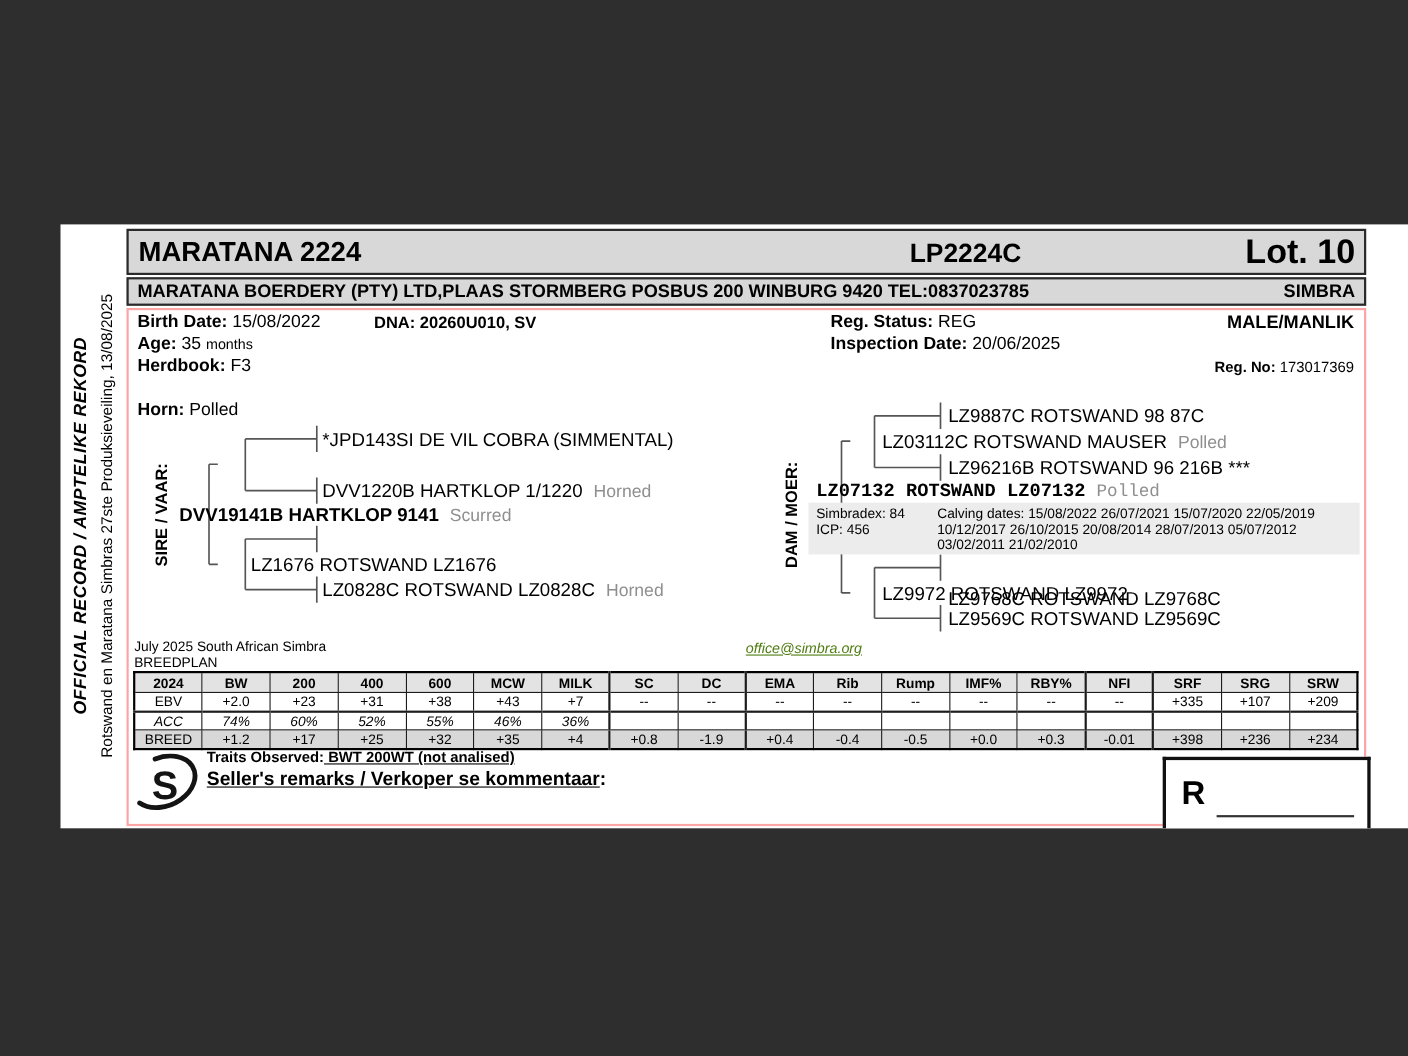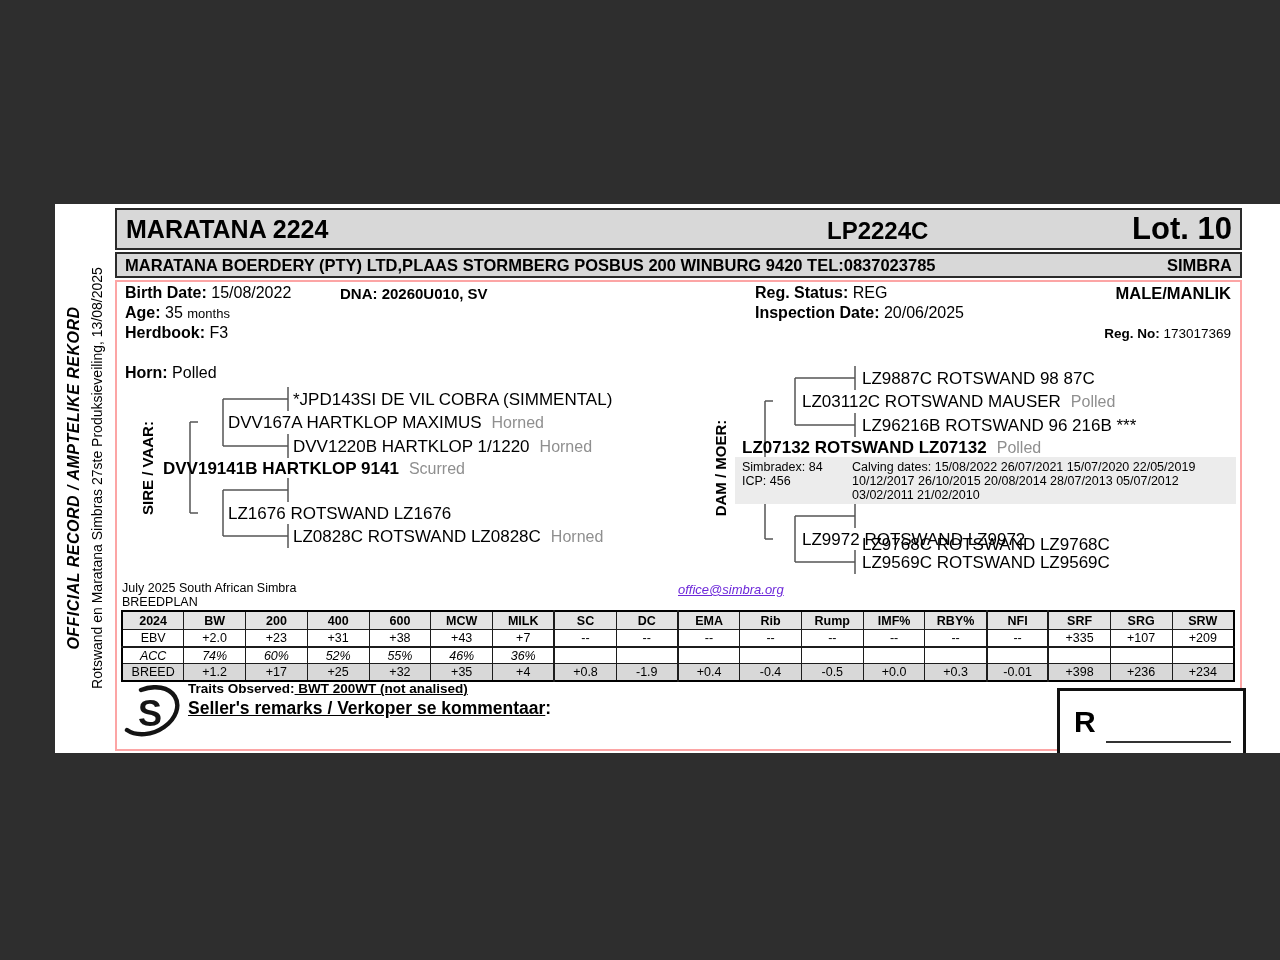--- a/index.html
+++ b/index.html
@@ -25,21 +25,21 @@
   .regno{font-size:13.5px;}
   .male{font-size:16.5px;font-weight:bold;}
   .pedrow{font-size:17px;white-space:nowrap;}
   .pedrow .pname{color:#000;}
   .pedrow.pmain .pname{font-weight:bold;}
   .phorn{color:#8f8f8f;font-size:16px;margin-left:10px;}
   .treelines{pointer-events:none;}
   .dampanel{left:618px;top:175px;width:501px;height:47px;background:#ececec;}
   .panel-txt{font-size:12.5px;white-space:nowrap;}
   .bp-src{font-size:12.5px;white-space:nowrap;}
-  .email{font-size:13px;font-style:italic;color:#6d28d9;text-decoration:underline;}
+  .email{font-size:13px;font-style:italic;color:#4d7c0f;text-decoration:underline;}
   table.bp{border-collapse:collapse;table-layout:fixed;width:1114px;font-size:12.5px;border:2px solid #000;}
   .bp th,.bp td{border:1px solid #1c1c1c;text-align:center;padding:0;height:15px;overflow:hidden;white-space:nowrap;font-weight:normal;}
   .bp thead th{background:#e3e3e3;font-weight:bold;height:17px;}
   .bp .rowlabel{font-weight:normal;background:inherit;}
   .bp tr.ebv th,.bp tr.ebv td{border-bottom-width:2px;height:16px;}
   .bp tr.acc{font-style:italic;}
   .bp tr.breed th,.bp tr.breed td{background:#d8d8d8;height:16px;}
   .bp .gsep{border-left-width:2px;}
   .traits{font-size:13.5px;font-weight:bold;white-space:nowrap;}
   .traits .uline{text-decoration:underline;}
@@ -119,21 +119,20 @@
           <line x1="36" y1="64" x2="101" y2="64"></line>
         <line x1="36" y1="108" x2="101" y2="108"></line>
           <line x1="36" y1="154" x2="101" y2="154"></line>
         <line x1="101" y1="5" x2="101" y2="29"></line>
           <line x1="101" y1="52" x2="101" y2="76"></line>
         <line x1="101" y1="96" x2="101" y2="120"></line>
           <line x1="101" y1="142" x2="101" y2="166"></line>
       </g>
     </svg>
     <div class="abs pedrow" style="left:176px;top:108px;"><span class="pname">*JPD143SI DE VIL COBRA (SIMMENTAL)</span><span class="phorn"></span></div>
-    <div class="abs pedrow" style="left:111px;top:131px;"><span class="pname">DVV167A HARTKLOP MAXIMUS</span><span class="phorn">Horned</span></div>
     <div class="abs pedrow" style="left:176px;top:155px;"><span class="pname">DVV1220B HARTKLOP 1/1220</span><span class="phorn">Horned</span></div>
     <div class="abs pedrow pmain" style="left:46px;top:177px;"><span class="pname">DVV19141B HARTKLOP 9141</span><span class="phorn">Scurred</span></div>
     <div class="abs pedrow" style="left:111px;top:222px;"><span class="pname">LZ1676 ROTSWAND LZ1676</span><span class="phorn"></span></div>
     <div class="abs pedrow" style="left:176px;top:245px;"><span class="pname">LZ0828C ROTSWAND LZ0828C</span><span class="phorn">Horned</span></div>
 
     <div class="abs vtext b" style="left:603px;top:186px;font-size:15px;">DAM / MOER:</div>
     <svg class="abs treelines" style="left:645px;top:80px;" width="105" height="216">
       <g stroke="#555" stroke-width="1.5" fill="none">
         <line x1="3" y1="39" x2="3" y2="177"></line>
           <line x1="3" y1="39" x2="11" y2="39"></line>
@@ -146,21 +145,21 @@
           <line x1="33" y1="200" x2="93" y2="200"></line>
         <line x1="93" y1="4" x2="93" y2="28"></line>
           <line x1="93" y1="51" x2="93" y2="75"></line>
         <line x1="93" y1="142" x2="93" y2="166"></line>
           <line x1="93" y1="188" x2="93" y2="212"></line>
       </g>
     </svg>
     <div class="abs pedrow" style="left:745px;top:87px;"><span class="pname">LZ9887C ROTSWAND 98 87C</span><span class="phorn"></span></div>
     <div class="abs pedrow" style="left:685px;top:110px;"><span class="pname">LZ03112C ROTSWAND MAUSER</span><span class="phorn">Polled</span></div>
     <div class="abs pedrow" style="left:745px;top:134px;"><span class="pname">LZ96216B ROTSWAND 96 216B ***</span><span class="phorn"></span></div>
-    <div class="abs pedrow pmain" style="left:625px;top:156px;"><span class="pname">LZ07132 ROTSWAND LZ07132</span><span class="phorn">Polled</span></div>
+    <div class="abs pedrow pmain" style="left:625px;top:156px;font-family:Liberation Mono, monospace;"><span class="pname">LZ07132 ROTSWAND LZ07132</span><span class="phorn">Polled</span></div>
     <div class="abs dampanel">
       <div class="abs panel-txt" style="left:7px;top:3px;">Simbradex: 84</div>
       <div class="abs panel-txt" style="left:7px;top:17px;">ICP: 456</div>
       <div class="abs panel-txt" style="left:117px;top:3px;">Calving dates: 15/08/2022  26/07/2021  15/07/2020  22/05/2019</div>
       <div class="abs panel-txt" style="left:117px;top:17px;">10/12/2017  26/10/2015  20/08/2014  28/07/2013  05/07/2012</div>
       <div class="abs panel-txt" style="left:117px;top:31px;">03/02/2011  21/02/2010</div>
     </div>
     <div class="abs pedrow" style="left:745px;top:225px;margin-top:28px;"><span class="pname">LZ9768C ROTSWAND LZ9768C</span><span class="phorn"></span></div>
     <div class="abs pedrow" style="left:685px;top:248px;"><span class="pname">LZ9972 ROTSWAND LZ9972</span><span class="phorn"></span></div>
     <div class="abs pedrow" style="left:745px;top:271px;"><span class="pname">LZ9569C ROTSWAND LZ9569C</span><span class="phorn"></span></div>

